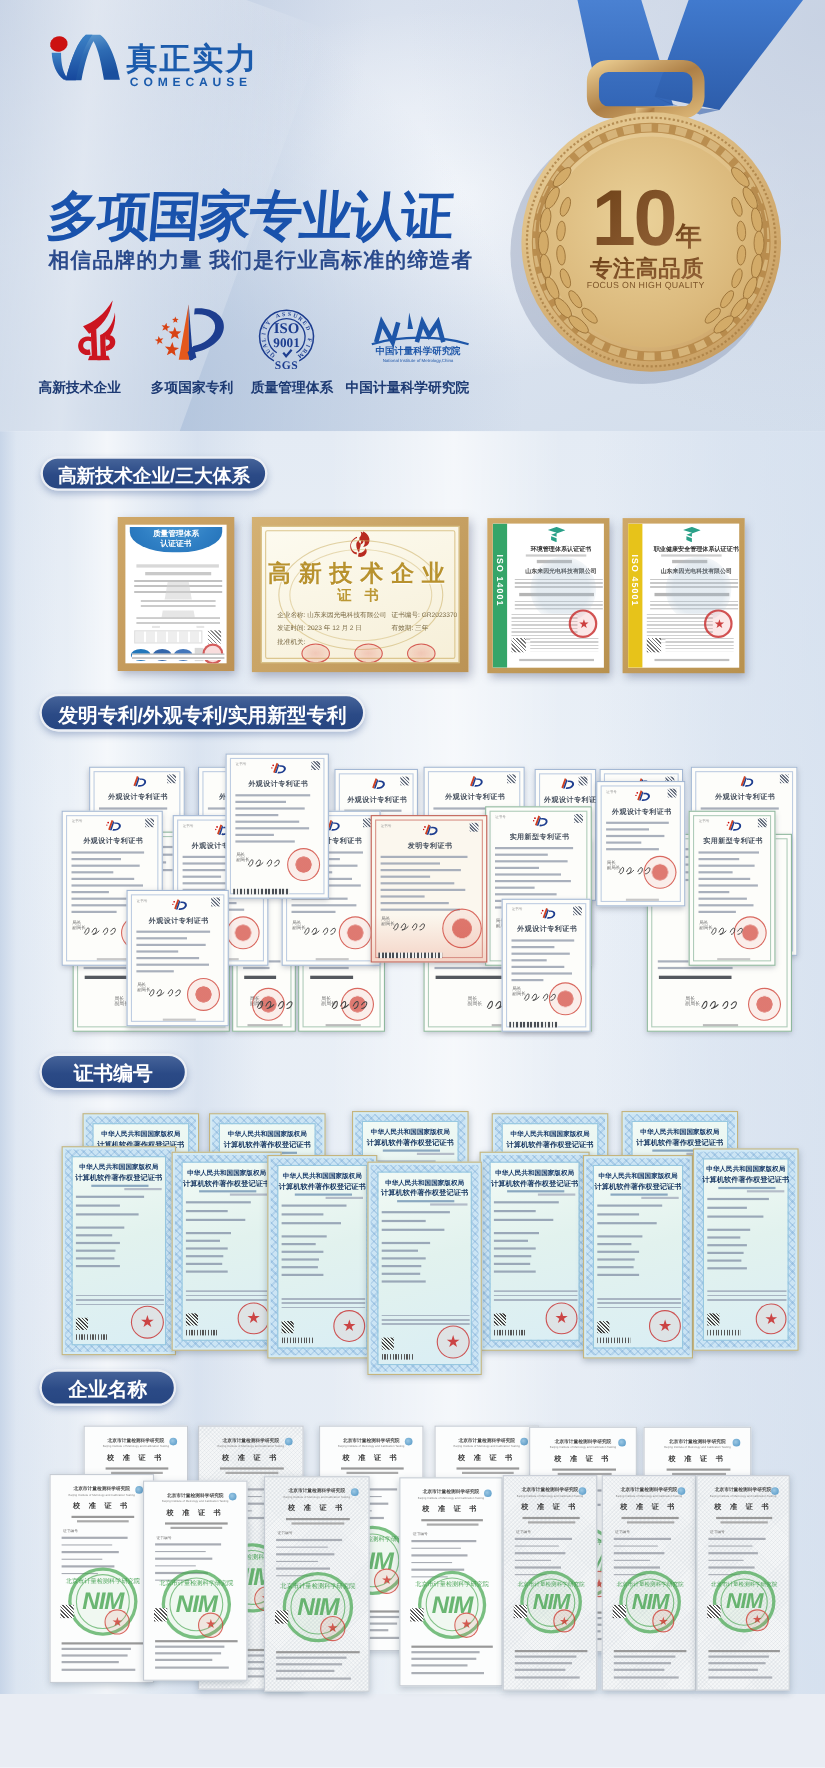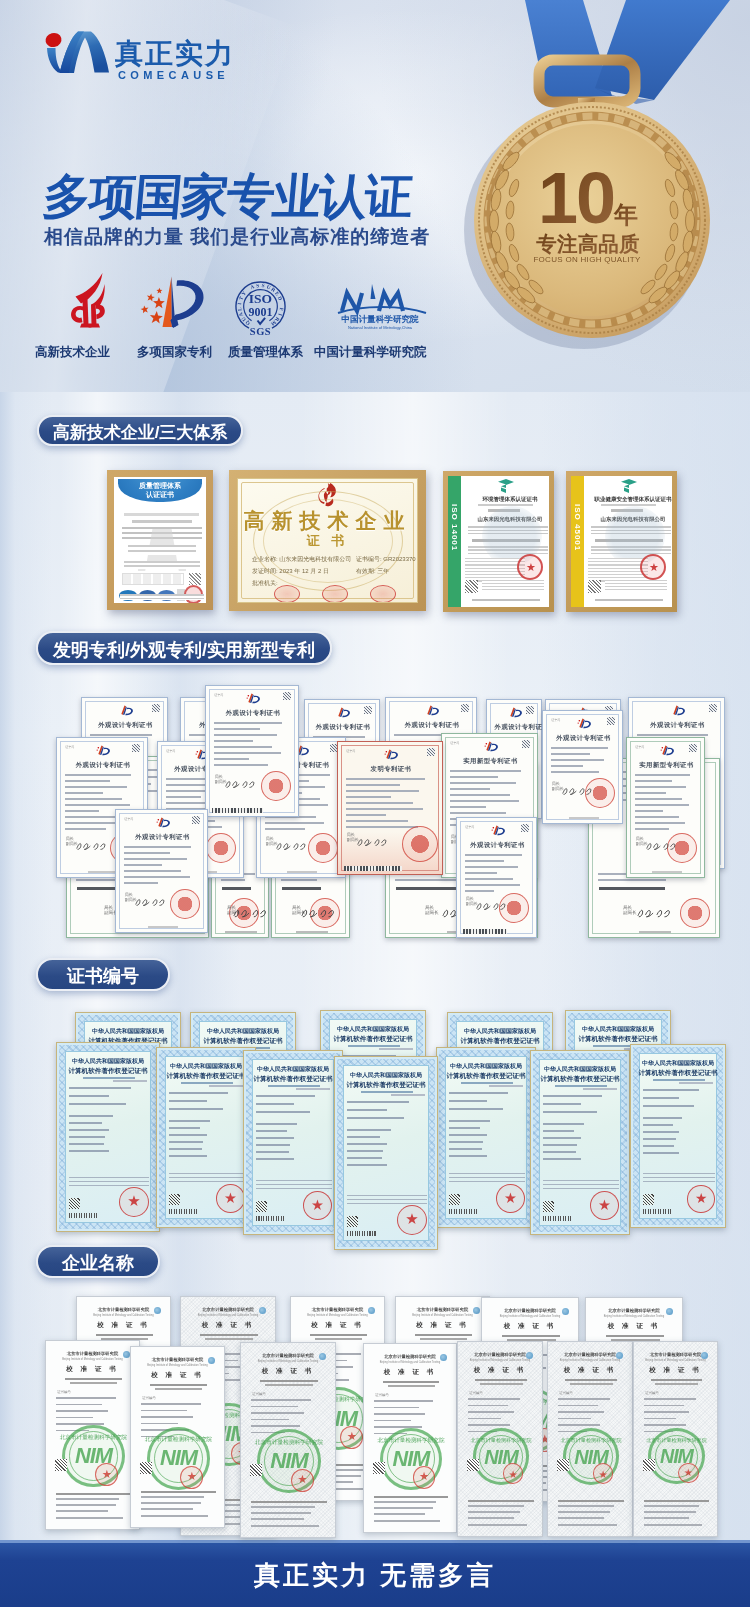--- a/index.html
+++ b/index.html
@@ -1457,17 +1457,13 @@
         </div>
         <div style="position:absolute; left:9px; top:117.095px; width:12px; height:12px; background:repeating-linear-gradient(45deg,#555 0 1px,#fff 1px 2.3px);"></div>
         <div style="position:absolute; left:10px; top:158px; width:65px; height:1.5px; background:#999;"></div>
         <div style="position:absolute; left:10px; top:163px; width:55px; height:1.8px; background:#abafb6;"></div>
         <div style="position:absolute; left:10px; top:169px; width:52px; height:1.8px; background:#abafb6;"></div>
         <div style="position:absolute; left:10px; top:175px; width:45px; height:1.8px; background:#abafb6;"></div>
         <div style="position:absolute; left:10px; top:182px; width:58px; height:1.8px; background:#abafb6;"></div>
       </div>
 </div>
 
-  <div id="footer">
-    <div class="topline"></div>
-    <div class="txt">真正实力 无需多言</div>
-  </div>
 </div>
 
 </body></html>

